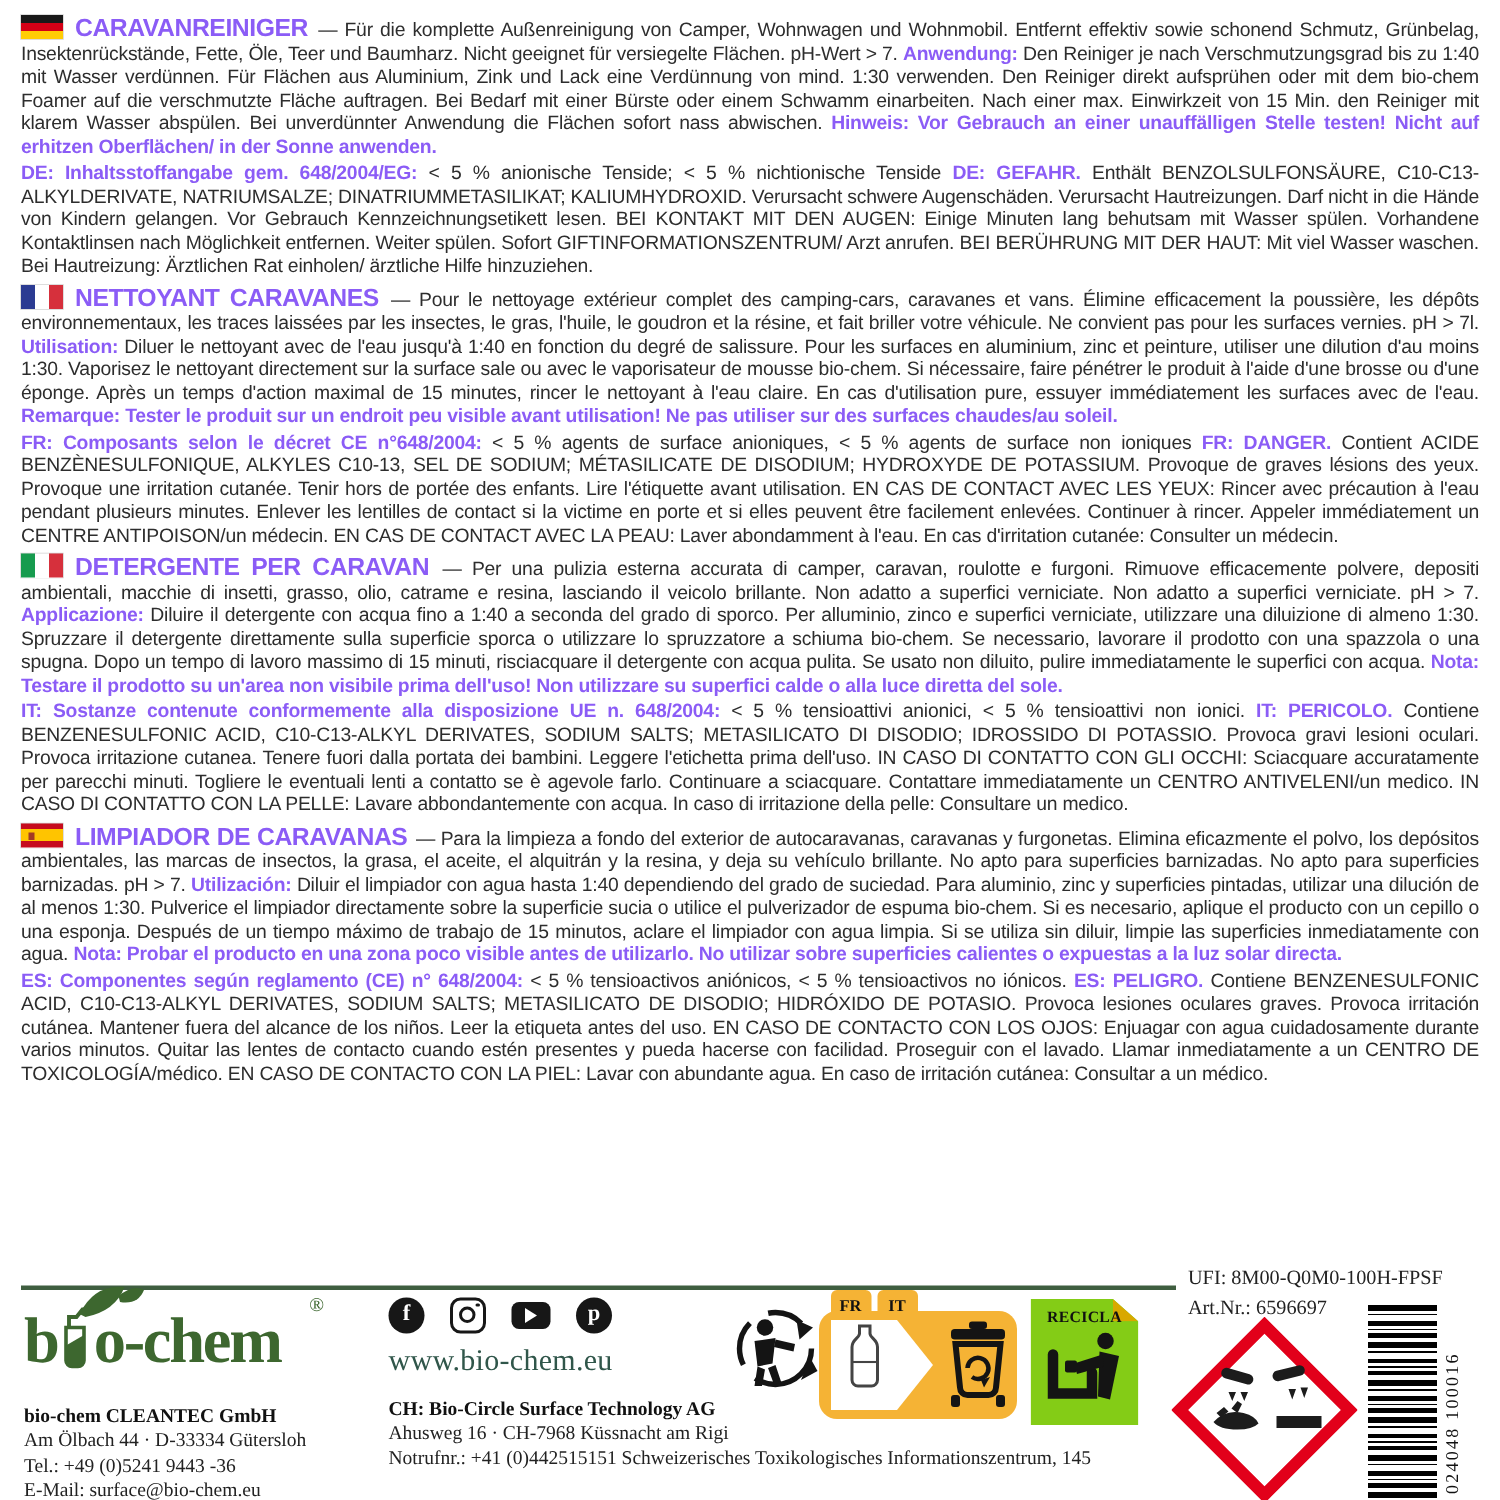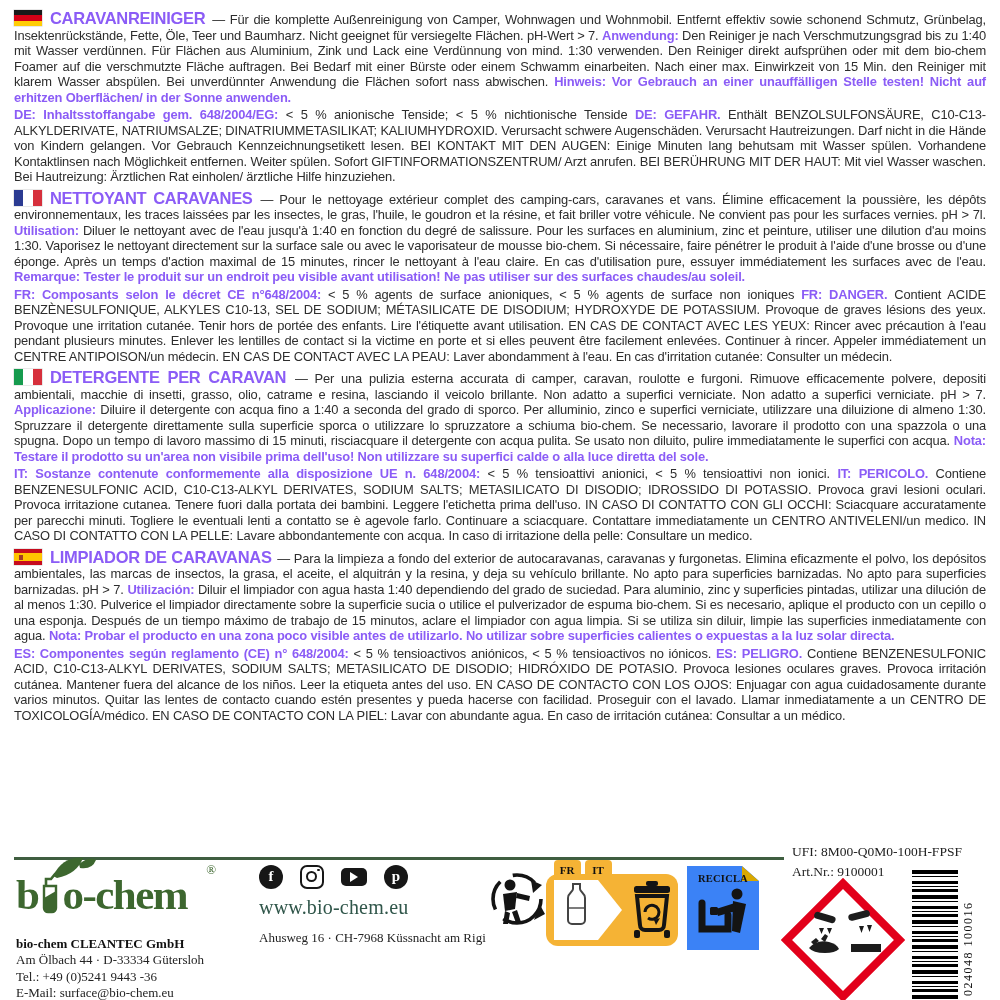--- a/index.html
+++ b/index.html
@@ -48,21 +48,21 @@
   .si-ig::before { content:''; position:absolute; left:4.2px; top:4.2px; width:7px; height:7px; border:2.2px solid #171717; border-radius:50%; }
   .si-ig::after { content:''; position:absolute; right:2.2px; top:2.2px; width:2.6px; height:2.6px; border-radius:50%; background:#171717; }
   .si-yt { width:26px; height:18px; background:#171717; border-radius:5px; display:flex; align-items:center; justify-content:center; }
   .si-yt::before { content:''; width:0; height:0; border-left:8px solid #fff; border-top:5px solid transparent; border-bottom:5px solid transparent; }
   .website { font-size:20px; color:#30564a; margin-top:7px; letter-spacing:0.2px; }
   .mid-block .company-block { margin-top:11px; }
 
   
   .triman { position:absolute; left:490px; top:32px; }
   .sorting-icon { position:absolute; left:546px; top:24px; }
-  .recicla-icon { position:absolute; left:687px; top:30px; width:72px; height:84px; background:#3b82f6;
+  .recicla-icon { position:absolute; left:687px; top:30px; width:72px; height:84px; background:#84cc16;
     clip-path:polygon(0 0, 55px 0, 72px 15px, 72px 84px, 0 84px); }
   .recicla-fold { position:absolute; right:0; top:0; width:17px; height:15px; background:#d9a800;
     clip-path:polygon(0 0, 100% 100%, 0 100%); }
   .recicla-label { position:relative; text-align:center; font-size:10.5px; font-weight:bold; color:#111; padding-top:7px; letter-spacing:0.2px; }
   .recicla-art { display:block; margin:3px auto 0 auto; }
 
   .ghs-pictogram { position:absolute; left:781px; top:42px; }
 
   .barcode { position:absolute; left:912px; top:34px; display:flex; }
   .barcode-bars { width:46px; height:138px;
@@ -100,21 +100,21 @@
     </div>
 
   </div>
 
   <div class="footer">
 
     <div class="green-rule"></div>
 
     <div class="ufi-block">
       <div>UFI: 8M00-Q0M0-100H-FPSF</div>
-      <div>Art.Nr.: 9100001</div>
+      <div>Art.Nr.: 6596697</div>
     </div>
 
     <div class="logo-block">
       <div class="logo-row">
         <span class="logo-text">b</span><svg class="logo-bottle" width="22" height="44" viewBox="0 0 22 44">
           <path d="M5 16 h12 v22 a4 4 0 0 1 -4 4 H9 a4 4 0 0 1 -4 -4 Z" fill="none" stroke="#3d672f" stroke-width="2.4"></path>
           <path d="M5 28 L17 21 v17 a4 4 0 0 1 -4 4 H9 a4 4 0 0 1 -4 -4 Z" fill="#3d672f"></path>
           <path d="M7 16 V9 h5 l4 -5 h5" fill="none" stroke="#3d672f" stroke-width="2.6"></path>
         </svg><span class="logo-text">o-chem</span>
         <svg class="logo-leaf" width="48" height="26" viewBox="0 0 48 26">
@@ -133,21 +133,23 @@
 
     <div class="mid-block">
       <div class="social-row">
         <span class="si si-fb">f</span>
         <span class="si si-ig"></span>
         <span class="si si-yt"></span>
         <span class="si si-pin">p</span>
       </div>
       <div class="website">www.bio-chem.eu</div>
       <div class="company-block">
+        <div class="company-name">CH: Bio-Circle Surface Technology AG</div>
         <div class="company-line">Ahusweg 16 · CH-7968 Küssnacht am Rigi</div>
+        <div class="company-line">Notrufnr.: +41 (0)442515151 Schweizerisches Toxikologisches Informationszentrum, 145</div>
       </div>
     </div>
 
     <svg class="triman" width="58" height="62" viewBox="0 0 58 62">
       <circle cx="27" cy="31" r="24" fill="none" stroke="#141414" stroke-width="3.6" stroke-dasharray="52 12 30 14 24 20"></circle>
       <circle cx="20" cy="17" r="5.5" fill="#141414"></circle>
       <path d="M13 26 L27 24 L25 41 L15 43 Z" fill="#141414"></path>
       <path d="M15 43 L13 56 L18 56 L20 45 M22 44 L26 55 L31 54 L27 42" fill="#141414"></path>
       <path d="M27 25 L40 28 L39 33 L26 30 Z" fill="#141414"></path>
       <path d="M41 12 L52 17 L43 25 Z" fill="#141414"></path>

